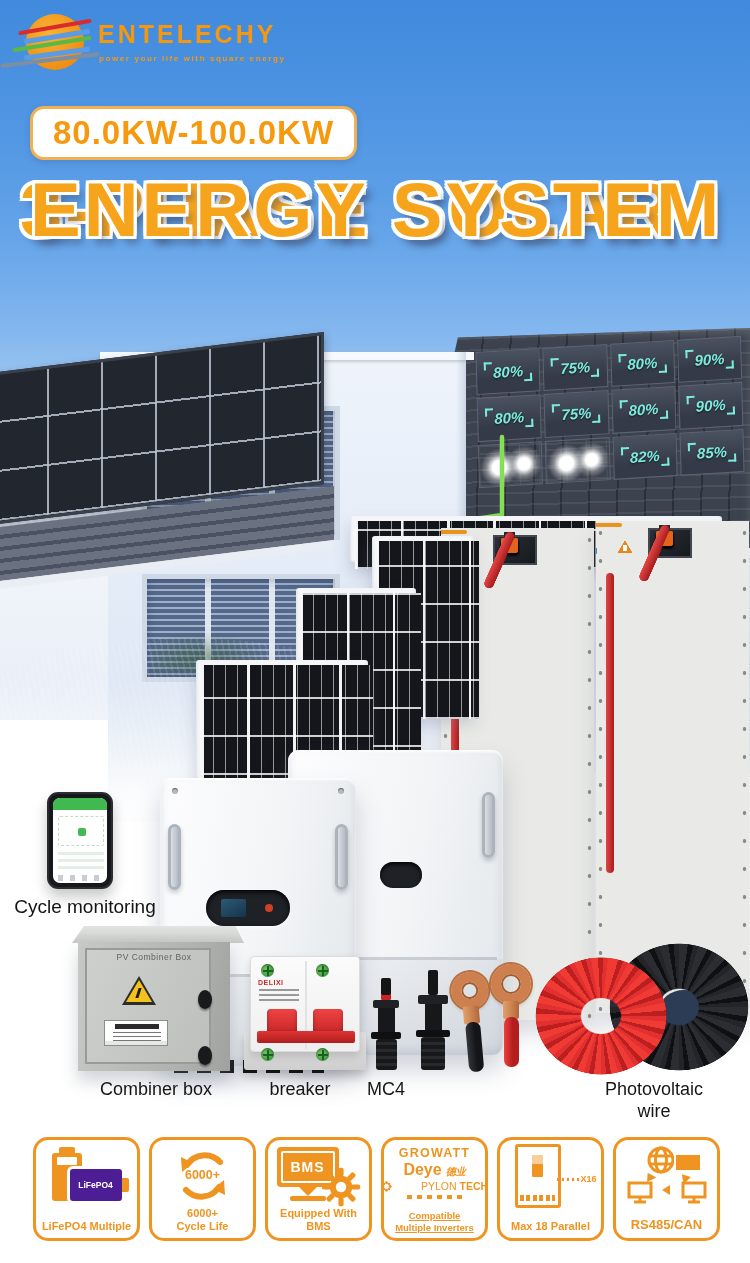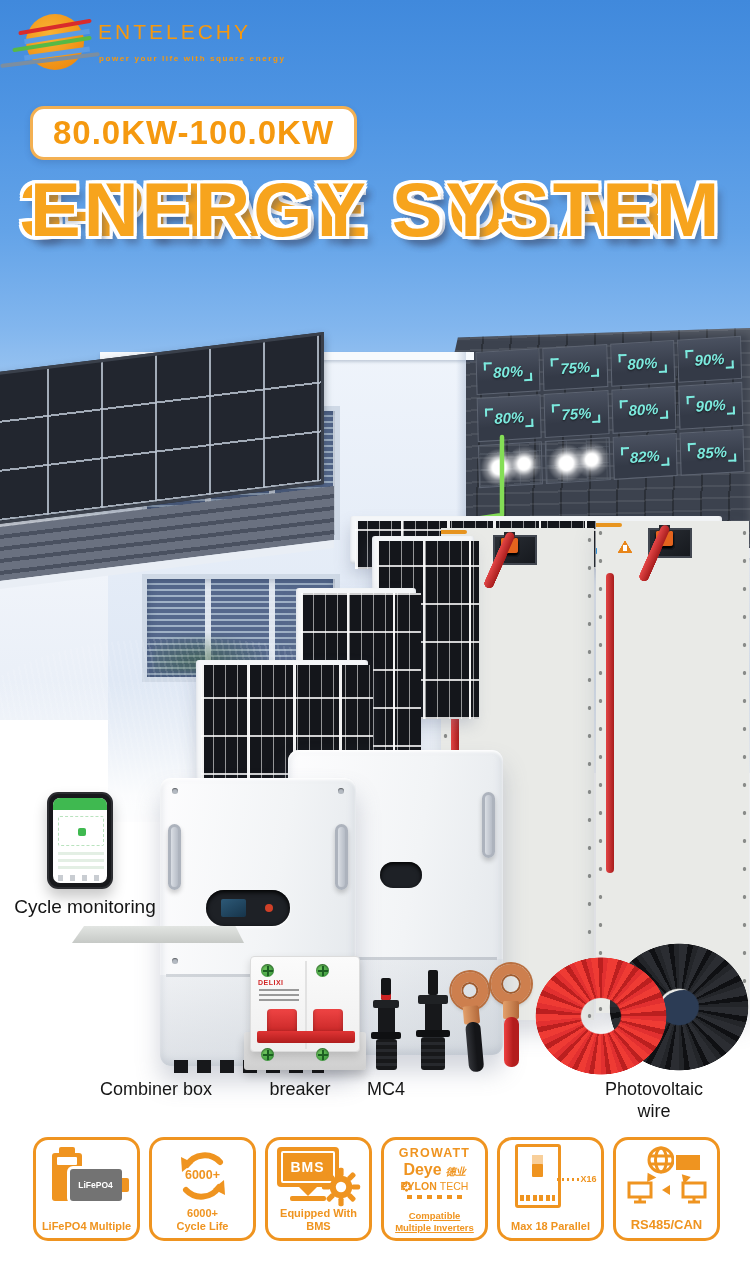--- a/index.html
+++ b/index.html
@@ -14,21 +14,21 @@
 
   
   .logo { left:26px; top:14px; width:260px; height:56px; }
   .sun { left:0; top:0; width:58px; height:56px; background:radial-gradient(circle at 40% 35%, #f9b334, #ee8d12 75%); border-radius:50%; }
   .stripe { height:4px; border-radius:2px; }
   .stripe.red   { left:-8px;  top:11px; width:74px; background:#d92b2b; transform:rotate(-10deg); }
   .stripe.gap1  { left:-2px;  top:20px; width:66px; height:5px; background:#5a9be5; transform:rotate(-9deg); border-radius:0; }
   .stripe.green { left:-14px; top:28px; width:80px; background:#57b946; transform:rotate(-9deg); }
   .stripe.gap2  { left:-2px;  top:37px; width:66px; height:5px; background:#5a9be5; transform:rotate(-8deg); border-radius:0; }
   .stripe.gray  { left:-26px; top:44px; width:100px; background:#7c8ea0; transform:rotate(-7deg); }
-  .brand-name { left:72px; top:6px; font-size:21px; font-weight:normal; letter-spacing:3px; color:#f6980f; }
+  .brand-name { left:72px; top:6px; font-size:25px; font-weight:bold; letter-spacing:3px; color:#f6980f; }
   .brand-tagline { left:73px; top:40px; font-size:8px; font-weight:bold; letter-spacing:1.6px; color:#f6980f; }
 
   
   .power-badge { left:30px; top:106px; padding:5px 20px; background:#fff; border:3px solid #f3b052; border-radius:14px;
     font-size:33px; font-weight:bold; color:#f5990f; letter-spacing:1px; box-shadow:0 3px 6px rgba(40,70,120,.2); }
   .hero-title { left:20px; top:168px; width:720px; font-weight:bold; color:#f7a41d; font-size:76px; line-height:1.1; letter-spacing:3px;
     text-shadow:-3px -3px 0 #fff,3px -3px 0 #fff,-3px 3px 0 #fff,3px 3px 0 #fff,0 -3px 0 #fff,0 3px 0 #fff,-3px 0 0 #fff,3px 0 0 #fff,6px 8px 7px rgba(60,75,110,.45); }
   .hero-title .l2 { margin-left:10px; }
   .hero-title div { position:relative; }
 
@@ -223,21 +223,21 @@
   .badge { position:relative; flex:1; border:3px solid #ef9420; border-radius:15px; background:#fff;
       display:flex; flex-direction:column; align-items:center; justify-content:flex-end; padding-bottom:5px; color:#ef9420; }
   .badge .icon-zone { position:absolute; left:0; top:0; width:100%; height:72px; display:flex; align-items:center; justify-content:center; }
   .badge .caption { position:relative; font-size:11px; font-weight:bold; text-align:center; white-space:pre-line; line-height:1.2; }
   .badge-4 .caption { font-size:9.5px; }
   
   .b1-wrap { position:relative; width:74px; height:58px; }
   .batt-v { position:absolute; left:2px; top:6px; width:30px; height:48px; background:#ef9420; border-radius:3px; }
   .batt-v::before { content:""; position:absolute; left:7px; top:-6px; width:16px; height:6px; background:#ef9420; border-radius:2px 2px 0 0; }
   .batt-v::after { content:""; position:absolute; left:5px; top:4px; width:20px; height:8px; background:#fff; border-radius:1px; }
-  .batt-h { position:absolute; left:20px; top:22px; width:52px; height:32px; background:#737373; border-radius:3px; box-shadow:0 0 0 3px #fff; display:flex; align-items:center; justify-content:center; }
+  .batt-h { position:absolute; left:20px; top:22px; width:52px; height:32px; background:#4c1d95; border-radius:3px; box-shadow:0 0 0 3px #fff; display:flex; align-items:center; justify-content:center; }
   .batt-h::after { content:""; position:absolute; right:-7px; top:9px; width:7px; height:14px; background:#ef9420; border-radius:0 2px 2px 0; }
   .batt-h span { color:#fff; font-size:8.5px; font-weight:bold; }
   
   .b2-wrap { position:relative; width:58px; height:58px; }
   .b2-wrap svg { position:absolute; left:0; top:0; }
   .b2-text { position:absolute; left:0; top:21px; width:100%; text-align:center; font-size:12.5px; font-weight:bold; }
   
   .b3-wrap { position:relative; width:84px; height:62px; }
   .bms-mon { position:absolute; left:0; top:2px; width:62px; height:40px; background:#ef9420; border-radius:4px; display:flex; align-items:center; justify-content:center; }
   .bms-mon::before { content:""; position:absolute; left:4px; top:4px; right:4px; bottom:4px; border:2px solid #fff; border-radius:2px; }
@@ -245,21 +245,21 @@
   .bms-stand { position:absolute; left:22px; top:42px; width:0; height:0; border-left:9px solid transparent; border-right:9px solid transparent; border-top:9px solid #ef9420; }
   .bms-base { position:absolute; left:13px; top:51px; width:36px; height:5px; background:#ef9420; border-radius:2px; }
   .bms-gear { position:absolute; right:0; bottom:-4px; }
   
   .b4-zone { position:absolute; left:0; top:6px; width:100%; height:64px; display:flex; flex-direction:column; align-items:center; gap:1px; }
   .lg-growatt { font-size:12.5px; font-weight:bold; letter-spacing:1.2px; }
   .lg-deye-row { display:flex; align-items:baseline; gap:4px; }
   .lg-deye { font-size:16px; font-weight:bold; }
   .lg-deye-cn { font-size:10px; font-weight:bold; }
   .lg-pylon-row { display:flex; align-items:center; gap:3px; font-size:10.5px; }
-  .lg-pylon-b { font-weight:bold; } .lg-pylon-l { font-weight:normal;text-align:right; }
+  .lg-pylon-b { font-weight:normal;padding-left:40px; } .lg-pylon-l { font-weight:bold;text-align:right; }
   .lg-dots { width:56px; height:4px; margin-top:2px; background:repeating-linear-gradient(90deg,#ef9420 0 5px, transparent 5px 10px); }
   
   .b5-wrap { position:relative; width:84px; height:64px; }
   .cab { position:absolute; left:6px; top:0; width:46px; height:64px; border:3px solid #ef9420; border-radius:3px; }
   .cab::before { content:""; position:absolute; left:14px; top:8px; width:11px; height:22px; background:#ef9420; border-radius:1px; box-shadow:inset 0 9px 0 rgba(255,255,255,.55); }
   .cab::after { content:""; position:absolute; left:2px; bottom:4px; width:35px; height:6px; background:repeating-linear-gradient(90deg,#ef9420 0 4px, transparent 4px 6.5px); }
   .x16-row { position:absolute; right:-4px; bottom:24px; display:flex; align-items:center; gap:1px; }
   .x16-dots { width:22px; height:3px; background:repeating-linear-gradient(90deg,#ef9420 0 2.5px, transparent 2.5px 5px); }
   .x16-text { font-size:9px; font-weight:bold; }
   
@@ -511,20 +511,28 @@
       <span class="ph-head" data-name="app-header"></span>
       <span class="ph-flow" data-name="app-flow-diagram"></span>
       <span class="ph-rows" data-name="app-list-rows"></span>
       <span class="ph-nav" data-name="app-nav-bar"></span>
     </span>
   </div>
   <div class="mobile-label" data-name="mobile-monitoring-label">Cycle monitoring</div>
 
   <div class="combiner" data-name="combiner-box">
     <span class="cb-lid" data-name="combiner-lid"></span>
+    <span class="cb-body" data-name="combiner-body">
+      <span class="cb-door" data-name="combiner-door"></span>
+      <span class="cb-text" data-name="combiner-box-text">PV Combiner Box</span>
+      <span class="cb-warn" data-name="warning-triangle-icon"></span>
+      <span class="cb-label" data-name="warning-label"></span>
+      <span class="cb-knob cb-k1" data-name="combiner-knob"></span>
+      <span class="cb-knob cb-k2" data-name="combiner-knob"></span>
+    </span>
   </div>
 
   <div class="breaker" data-name="circuit-breaker">
     <span class="brk-plate" data-name="breaker-mount-plate"></span>
     <span class="brk-body" data-name="breaker-body">
       <span class="brk-brand" data-name="breaker-brand">DELIXI</span>
       <span class="brk-lines" data-name="breaker-spec-lines"></span>
       <span class="brk-toggles" data-name="breaker-toggles">
         <span class="brk-handle brk-h1" data-name="breaker-handle"></span>
         <span class="brk-handle brk-h2" data-name="breaker-handle"></span>

